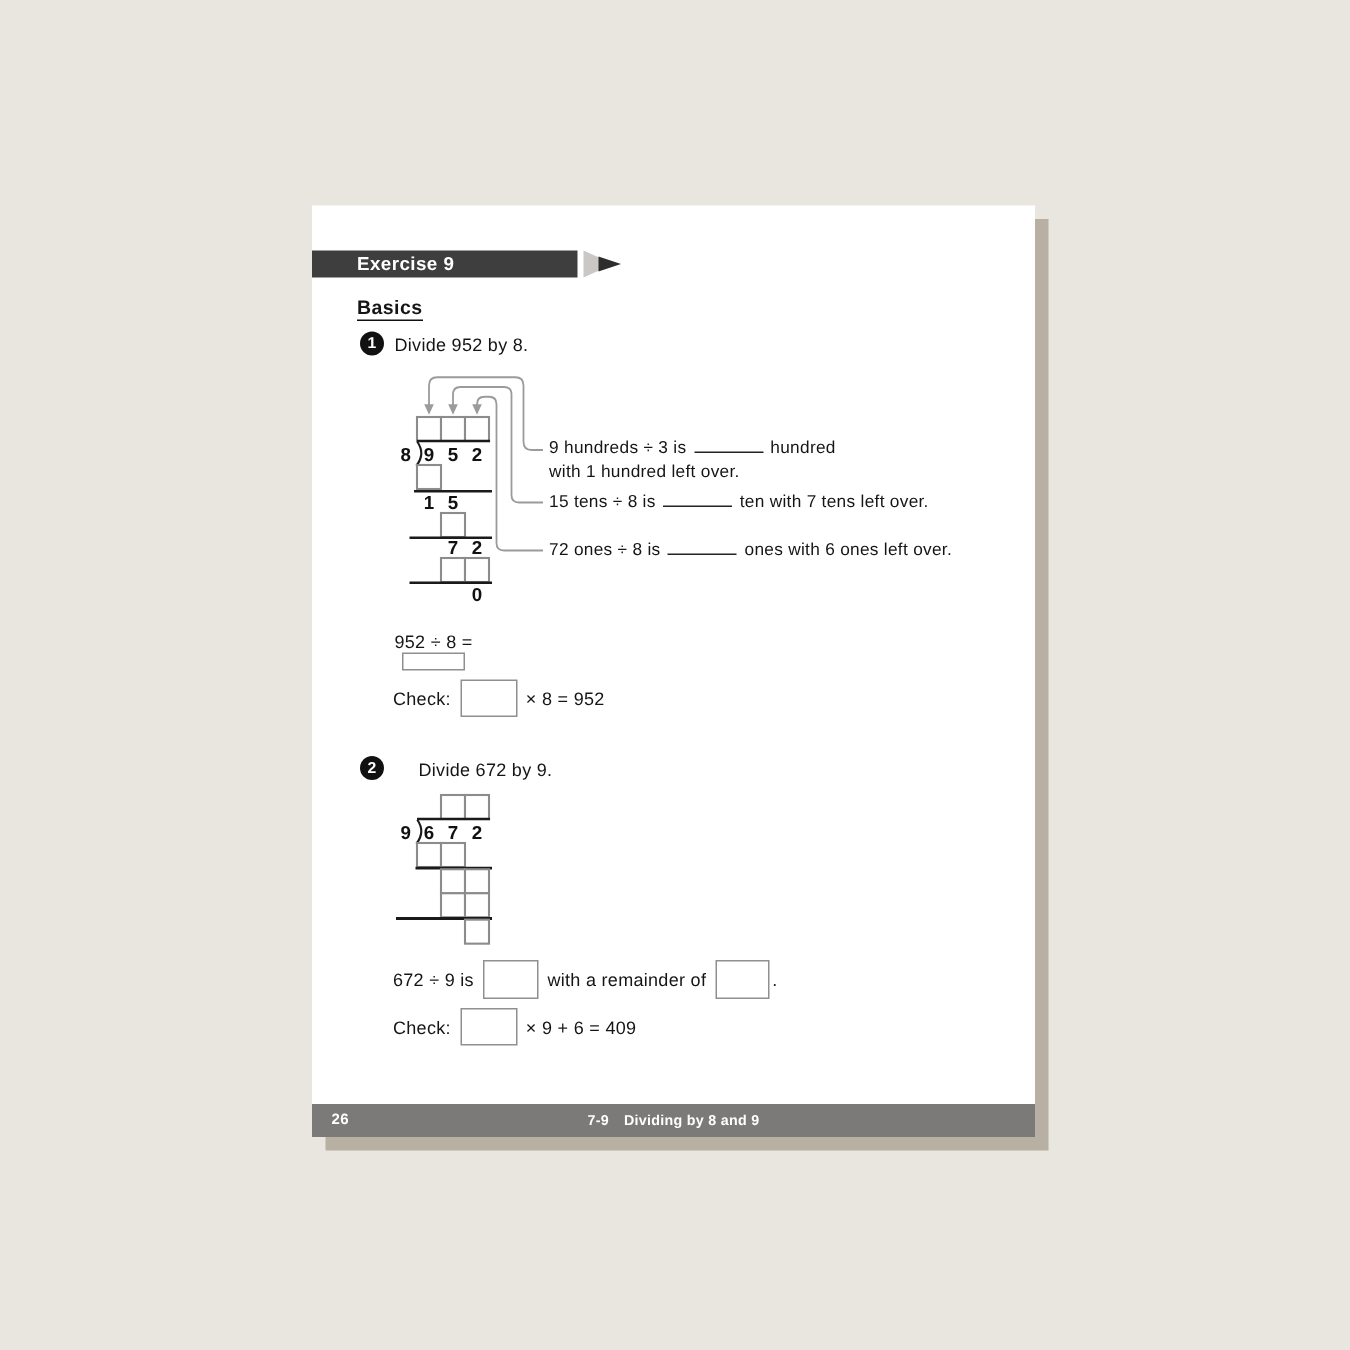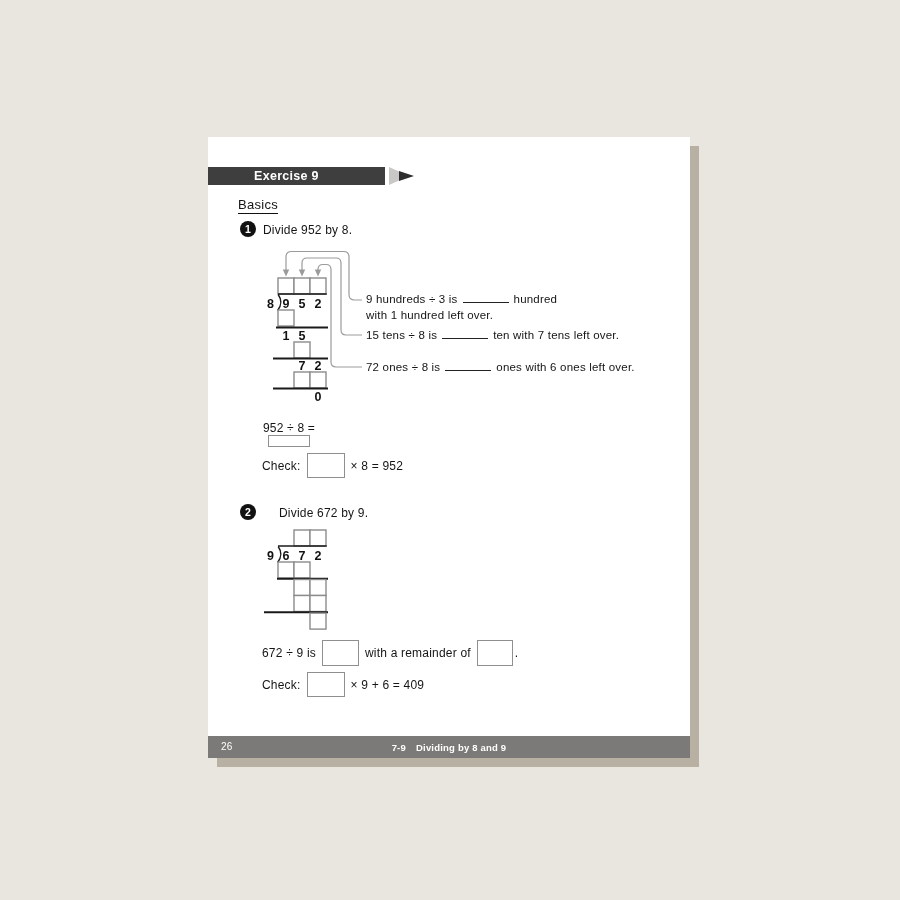--- a/index.html
+++ b/index.html
@@ -19,40 +19,40 @@
     box-shadow: 9px 9px 0 0 #b8b0a2;
   }
   
   .header-bar {
     position: absolute; left: 0; top: 30px;
     width: 177px; height: 18px;
     background: #3f3e3e;
     color: #ffffff;
     font-size: 12.5px; font-weight: bold;
     line-height: 18px;
-    padding-left: 46px;
+    padding-left: 30px;
     letter-spacing: 0.3px;
   }
   .pencil-wood {
     position: absolute; left: 181px; top: 30px;
     width: 0; height: 0;
     border-top: 9px solid transparent;
     border-bottom: 9px solid transparent;
     border-left: 20px solid #c9c8c6;
   }
   .pencil-tip {
     position: absolute; left: 191px; top: 34px;
     width: 0; height: 0;
     border-top: 5px solid transparent;
     border-bottom: 5px solid transparent;
     border-left: 15px solid #2e2d2d;
   }
   .basics {
     position: absolute; left: 30px; top: 60px;
-    font-size: 13px; font-weight: normal;
+    font-size: 13px; font-weight: bold;
     letter-spacing: 0.3px;
     border-bottom: 1.5px solid #111;
     padding-bottom: 1px;
   }
   .prob-circle {
     position: absolute;
     width: 16px; height: 16px;
     background: #111; color: #fff;
     border-radius: 50%;
     font-size: 10.5px; font-weight: bold;
@@ -105,21 +105,21 @@
     background: #7b7a78;
     color: #ffffff;
     display: flex; align-items: center; justify-content: center;
     gap: 10px;
     font-size: 9.5px; font-weight: bold;
     letter-spacing: 0.2px;
   }
   .footer-pagenum {
     position: absolute; left: 13px; top: 0;
     height: 22px; line-height: 22px;
-    font-size: 10px; font-weight: normal;
+    font-size: 10px; font-weight: bold;
   }
 </style>
 </head>
 <body>
 
 <div class="paper">
 
   <div class="header-bar">
     <span>Exercise 9</span>
   </div>

